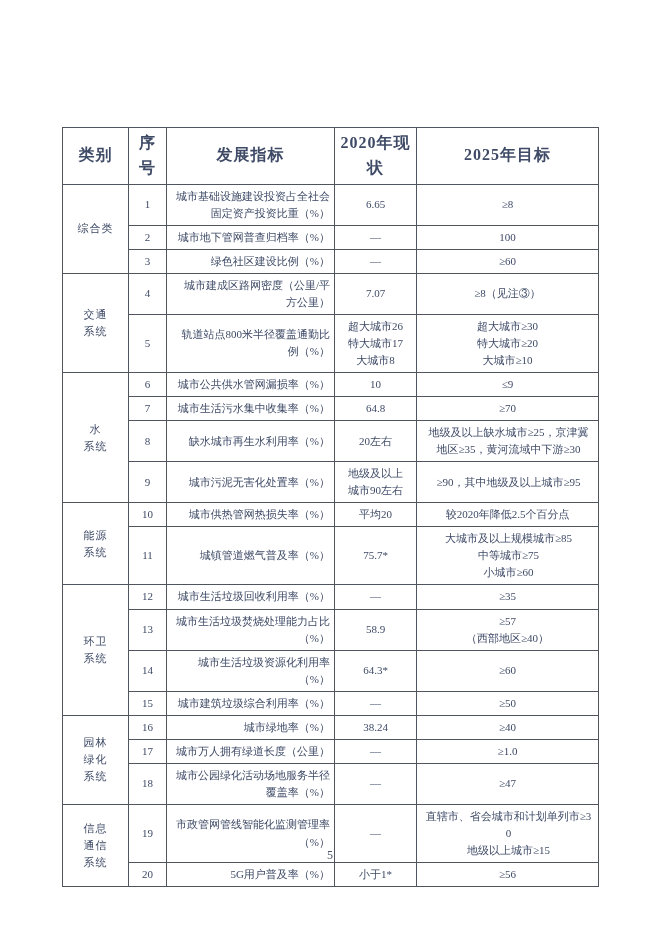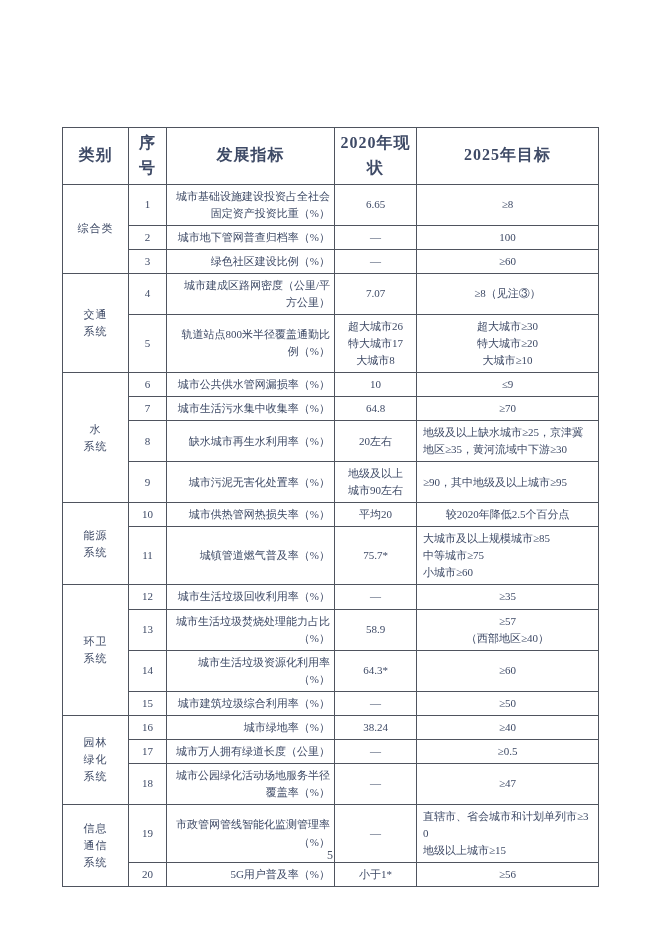--- a/index.html
+++ b/index.html
@@ -56,21 +56,21 @@
   }
   .indicator-table td.cat {
     letter-spacing: 1px;
     margin-left: 40px;
   }
   .indicator-table td.indicator {
     text-align: right;
     padding-left: 7px;
   }
   .indicator-table td.target.left {
-    text-align: left;
+    text-align: center;
     padding-left: 6px;
   }
   .page-num {
     position: absolute;
     top: 848px;
     left: 0;
     width: 100%;
     text-align: center;
     font-size: 12px;
     color: #4a5568;
@@ -214,21 +214,21 @@
 系统</td>
           <td class="no">16</td>
           <td class="indicator">城市绿地率（%）</td>
           <td class="status">38.24</td>
           <td class="target">≥40</td>
         </tr>
         <tr>
           <td class="no">17</td>
           <td class="indicator">城市万人拥有绿道长度（公里）</td>
           <td class="status">—</td>
-          <td class="target">≥0.5</td>
+          <td class="target">≥1.0</td>
         </tr>
         <tr>
           <td class="no">18</td>
           <td class="indicator">城市公园绿化活动场地服务半径覆盖率（%）</td>
           <td class="status">—</td>
           <td class="target">≥47</td>
         </tr>
         <tr>
           <td rowspan="2" class="cat">信息
 通信

